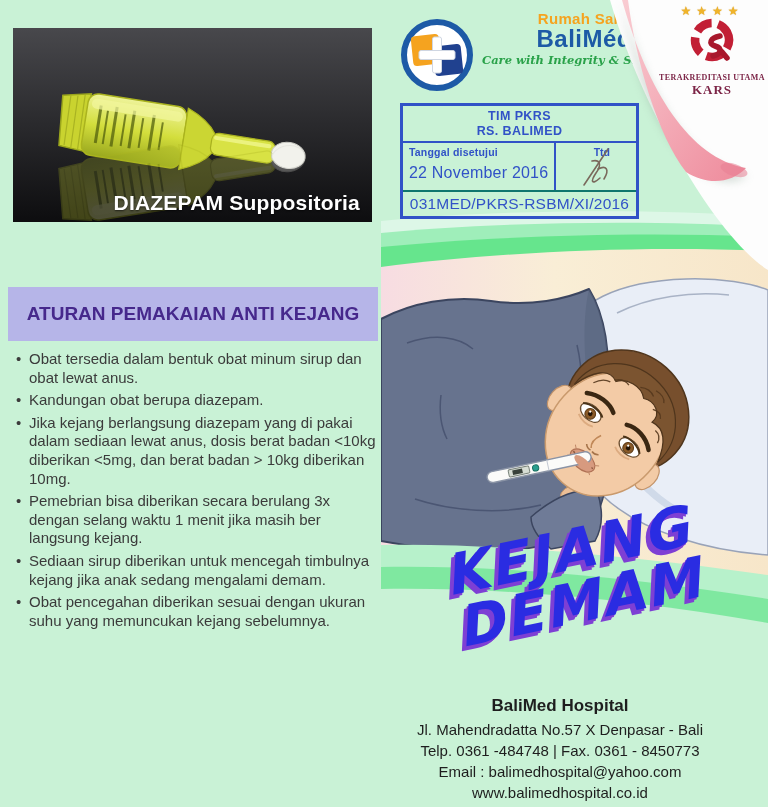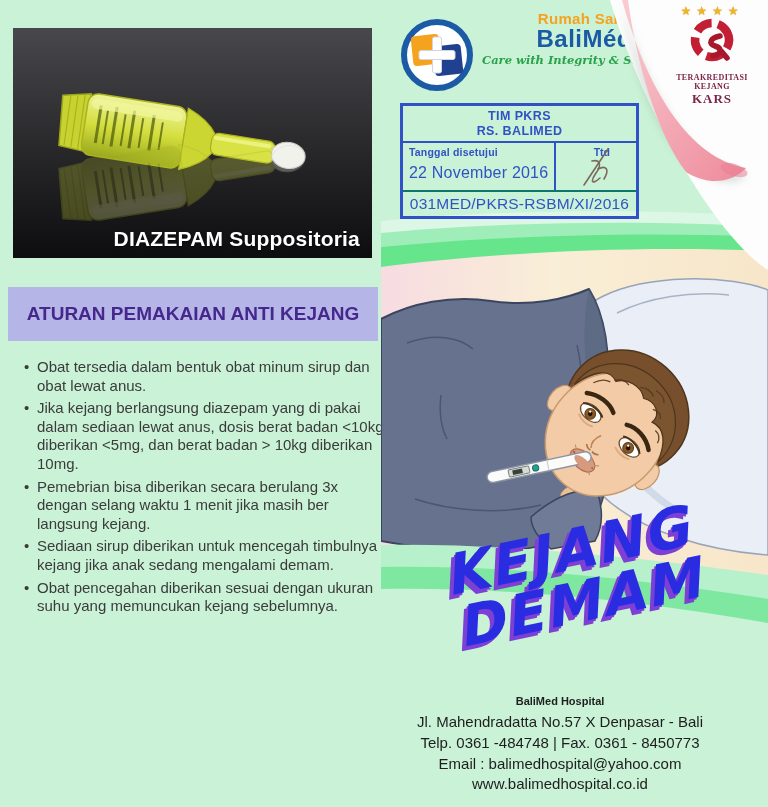--- a/index.html
+++ b/index.html
@@ -1,31 +1,31 @@
 <!DOCTYPE html>
 <html><head>
 <meta charset="utf-8">
 <style>
   html,body{margin:0;padding:0;}
   .poster{
     position:relative;width:768px;height:807px;overflow:hidden;
     background:#c9f2d6;font-family:"Liberation Sans",sans-serif;
   }
   
-  .photo{position:absolute;left:13px;top:28px;width:359px;height:230px;
+  .photo{position:absolute;left:13px;top:28px;width:359px;height:194px;
     background:linear-gradient(180deg,#48484c 0%,#2b2b2e 48%,#0d0d0f 100%);}
   .photo svg{position:absolute;left:0;top:0;}
   .photo-caption{position:absolute;right:12px;bottom:7px;color:#fff;
     font-weight:bold;font-size:21px;letter-spacing:.2px;text-shadow:0 1px 2px rgba(0,0,0,.6);}
   
   .heading-band{position:absolute;left:8px;top:287px;width:370px;height:54px;
     background:#b6b5e8;display:flex;flex-direction:column;justify-content:center;
     text-align:center;color:#46288c;font-weight:bold;font-size:19px;line-height:1.3;gap:32px;}
   
-  .bullets{position:absolute;left:16px;top:350px;width:364px;margin:8px;padding:0;
+  .bullets{position:absolute;left:16px;top:350px;width:364px;margin:0;padding:0;
     color:#3b3b3b;font-size:15px;line-height:1.24;}
   .bullets li{list-style:none;position:relative;padding-left:13px;margin-bottom:4px;}
   .bullets li::before{content:"•";position:absolute;left:0;top:0;}
   
   .logo{position:absolute;left:398px;top:8px;width:240px;height:96px;}
   .logo-emblem{position:absolute;left:0;top:8px;}
   .logo-text{position:absolute;left:84px;top:2px;width:150px;text-align:right;}
   .logo-rs{color:#f5a31f;font-weight:bold;font-size:15px;letter-spacing:.3px;}
   .logo-name{color:#1d5aa6;font-weight:bold;font-size:24px;line-height:1.0;letter-spacing:.5px;}
   .logo-tag{color:#2aa24a;font-weight:bold;font-style:italic;font-size:11.5px;
@@ -57,21 +57,21 @@
   .title{position:absolute;left:398px;top:524px;width:356px;z-index:4;
     transform:rotate(-12deg) skewX(-4deg);transform-origin:50% 50%;
     text-align:center;font-family:"DejaVu Sans",sans-serif;
     font-weight:bold;font-style:italic;font-size:56px;line-height:.94;
     color:#2a2ce2;letter-spacing:2px;
     text-shadow:-5px 4px 0 #7e3fd4,-2px 2px 0 #7e3fd4;}
   .title .line2{transform:translateX(5px);}
   
   .footer{position:absolute;left:370px;top:694px;width:380px;z-index:4;
     text-align:center;color:#1e1e1e;font-size:15px;line-height:1.38;}
-  .footer .name{font-weight:bold;font-size:11px;margin-bottom:3px;}
+  .footer .name{font-weight:bold;font-size:17px;margin-bottom:3px;}
 </style>
 </head>
 <body>
 
 <div class="poster">
 
   <svg class="curl" width="172" height="292" viewBox="0 0 172 292">
     <defs>
       <linearGradient id="pinkG" x1="0" y1="0" x2="1" y2="1">
         <stop offset="0" stop-color="#f9ccd2"></stop>
@@ -89,21 +89,21 @@
 
   <div class="kars">
     <div class="kars-stars">★★★★</div>
     <svg width="58" height="52" viewBox="0 0 58 52" style="margin-top:-2px;">
       <g transform="translate(29,24)">
         <circle r="17" fill="none" stroke="#c21f35" stroke-width="8.5" stroke-dasharray="17 6.5" stroke-linecap="butt" transform="rotate(-28)"></circle>
         <path d="M8,-4 C-2,-2 -4,4 3,6 C10,8 10,14 1,16" fill="none" stroke="#a8182c" stroke-width="5.5" stroke-linecap="round"></path>
         <path d="M10,12 L15,18" stroke="#a8182c" stroke-width="5.5" stroke-linecap="round"></path>
       </g>
     </svg>
-    <div class="kars-line1">TERAKREDITASI KEJANG</div>
+    <div class="kars-line1">TERAKREDITASI UTAMA</div>
     <div class="kars-line2">KARS</div>
   </div>
 
   <div class="logo">
     <svg class="logo-emblem" width="78" height="78" viewBox="0 0 78 78">
       <circle cx="39" cy="39" r="33" fill="#fff" stroke="#1d5aa6" stroke-width="6"></circle>
       <rect x="14" y="19" width="28" height="30" rx="4" fill="#f5a31f" transform="rotate(-6 28 34)"></rect>
       <rect x="36" y="29" width="28" height="30" rx="4" fill="#20418f" transform="rotate(-6 50 44)"></rect>
       <rect x="34.5" y="21" width="9" height="36" rx="2" fill="#fff" stroke="#cfd6e2" stroke-width="1"></rect>
       <rect x="21" y="34.5" width="36" height="9" rx="2" fill="#fff" stroke="#cfd6e2" stroke-width="1"></rect>
@@ -174,20 +174,21 @@
     </svg>
     <div class="photo-caption">DIAZEPAM Suppositoria</div>
   </div>
 
   <div class="heading-band">
     <div>ATURAN PEMAKAIAN ANTI KEJANG</div>
   </div>
 
   <ul class="bullets">
       <li>Obat tersedia dalam bentuk obat minum sirup dan obat lewat anus.</li>
+      <li>Kandungan obat berupa diazepam.</li>
       <li>Jika kejang berlangsung diazepam yang di pakai dalam sediaan lewat anus, dosis berat badan &lt;10kg diberikan &lt;5mg, dan berat badan &gt; 10kg diberikan 10mg.</li>
       <li>Pemebrian bisa diberikan secara berulang 3x dengan selang waktu 1 menit jika masih ber langsung kejang.</li>
       <li>Sediaan sirup diberikan untuk mencegah timbulnya kejang jika anak sedang mengalami demam.</li>
       <li>Obat pencegahan diberikan sesuai dengan ukuran suhu yang memuncukan kejang sebelumnya.</li>
     </ul>
 
   <svg class="illustration" width="387" height="500" viewBox="0 0 387 500">
     <defs>
       <linearGradient id="peach" x1="0" y1="0" x2="1" y2="0">
         <stop offset="0" stop-color="#f7dce2"></stop>

